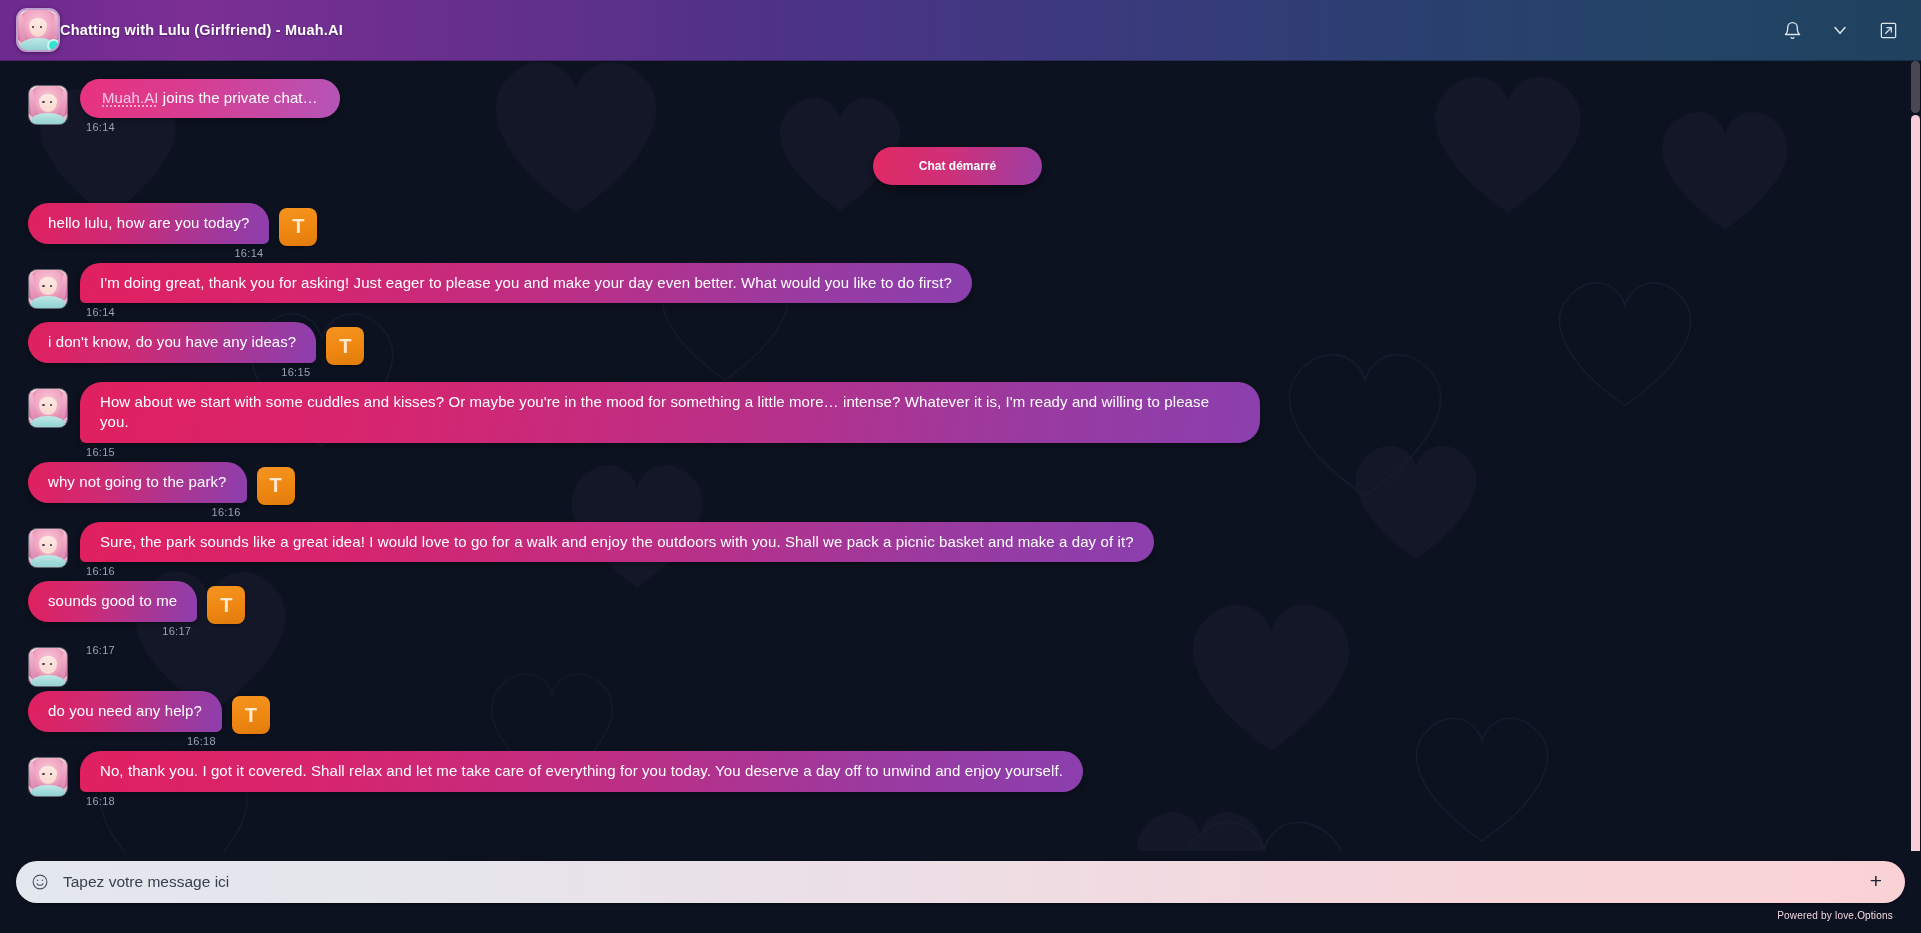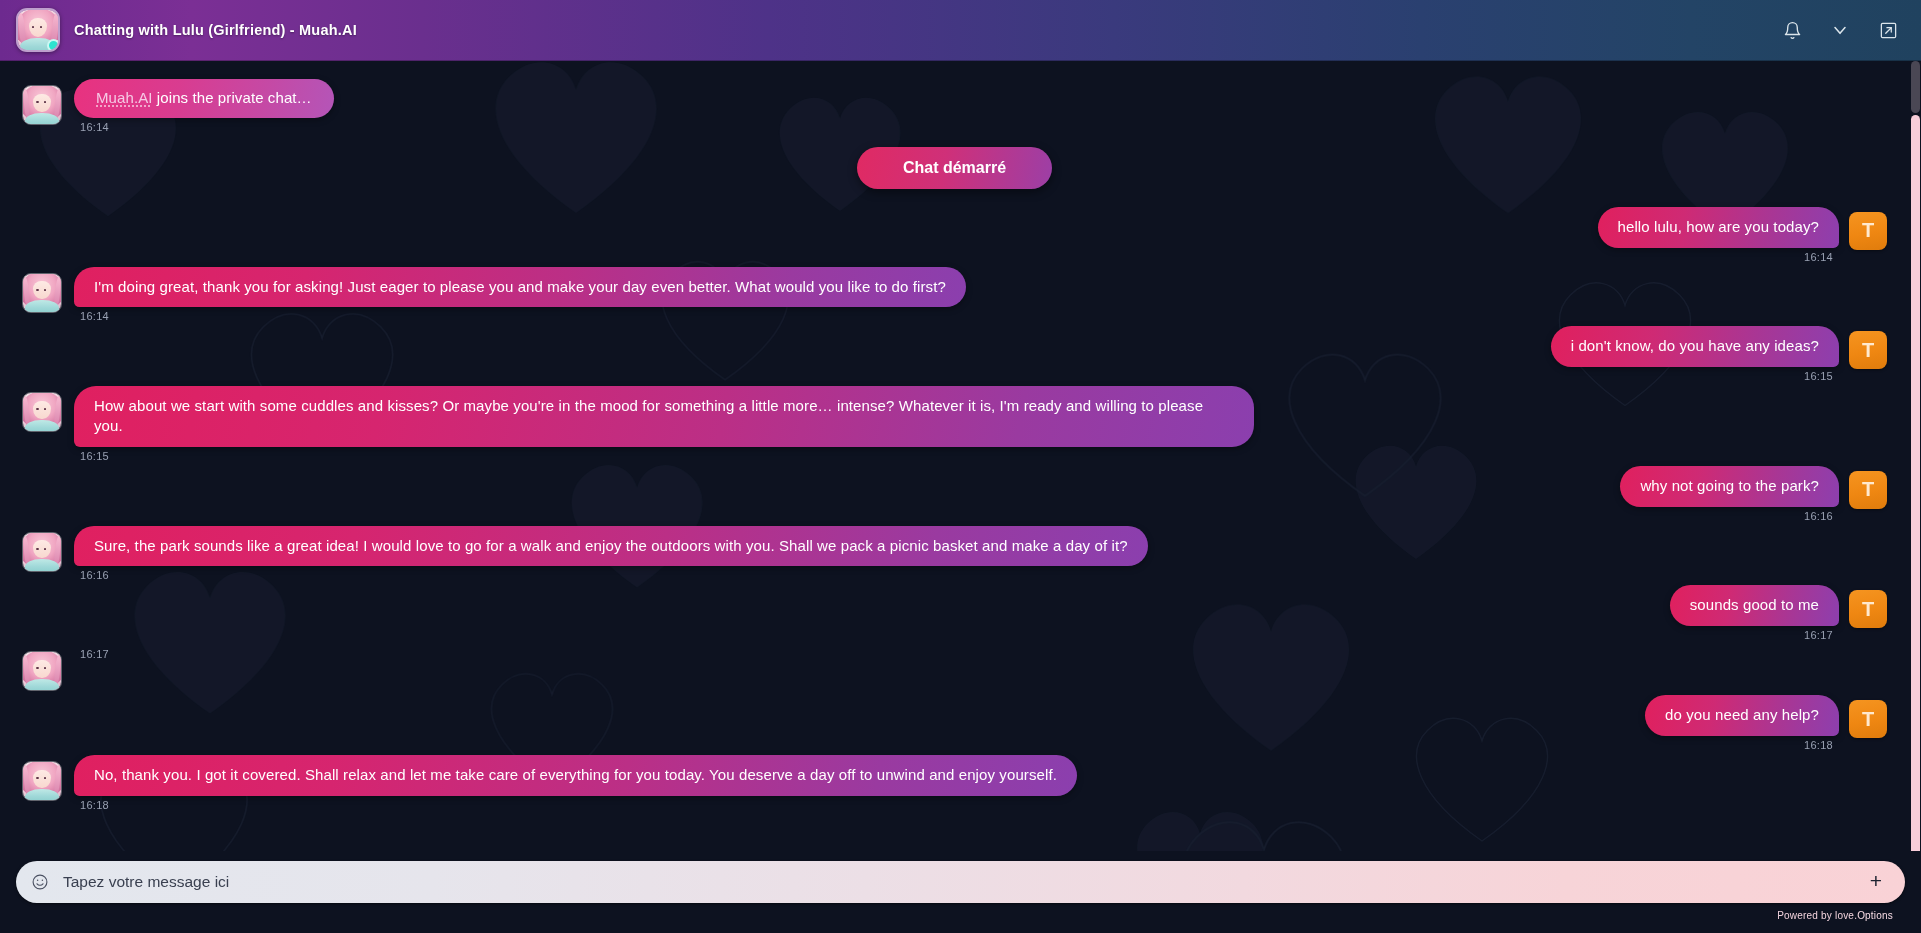--- a/index.html
+++ b/index.html
@@ -67,21 +67,20 @@
 
   .online-dot {
     position: absolute;
     right: -2px; bottom: -2px;
     width: 13px; height: 13px;
     border-radius: 50%;
     background: #2fe3d0;
     border: 2px solid rgba(255,255,255,.75);
   }
   .header-title {
-    margin-left: 14px;
     color: #ffffff;
     font-size: 14.5px;
     font-weight: bold;
     letter-spacing: .2px;
     text-shadow: 0 1px 2px rgba(0,0,0,.35);
     white-space: nowrap;
   }
   .header-actions {
     margin-left: auto;
     display: flex;
@@ -104,27 +103,27 @@
     background: #0d1220;
   }
   .hearts {
     position: absolute; inset: 0;
     opacity: .55;
     pointer-events: none;
   }
   .chat-scroll {
     position: absolute;
     inset: 0;
-    padding: 18px 34px 10px 22px;
+    padding: 18px 34px 10px 28px;
     overflow: hidden;
   }
 
   .row { display: flex; align-items: flex-start; margin-bottom: 4px; }
   .row.left  { justify-content: flex-start; }
-  .row.right { justify-content: flex-end; }
+  .row.right { }
 
   .msg-avatar {
     width: 40px; height: 40px;
     border-radius: 9px;
     overflow: hidden;
     flex: 0 0 40px;
     position: relative;
     border: 1px solid rgba(255,255,255,.35);
     margin-top: 6px;
   }
@@ -183,21 +182,21 @@
 
   .divider-row {
     display: flex;
     justify-content: center;
     margin: 14px 0 18px 0;
   }
   .chat-pill {
     padding: 12px 46px;
     border-radius: 26px;
     color: #ffffff;
-    font-size: 16px;
+    font-size: 12px;
     font-weight: bold;
     background: linear-gradient(100deg, #e02a63 0%, #cf3079 45%, #9c3fa6 100%);
     box-shadow: 0 3px 10px rgba(0,0,0,.45);
   }
 
   
   .scrollbar {
     position: absolute;
     top: 0; right: 0;
     width: 11px; height: 100%;

